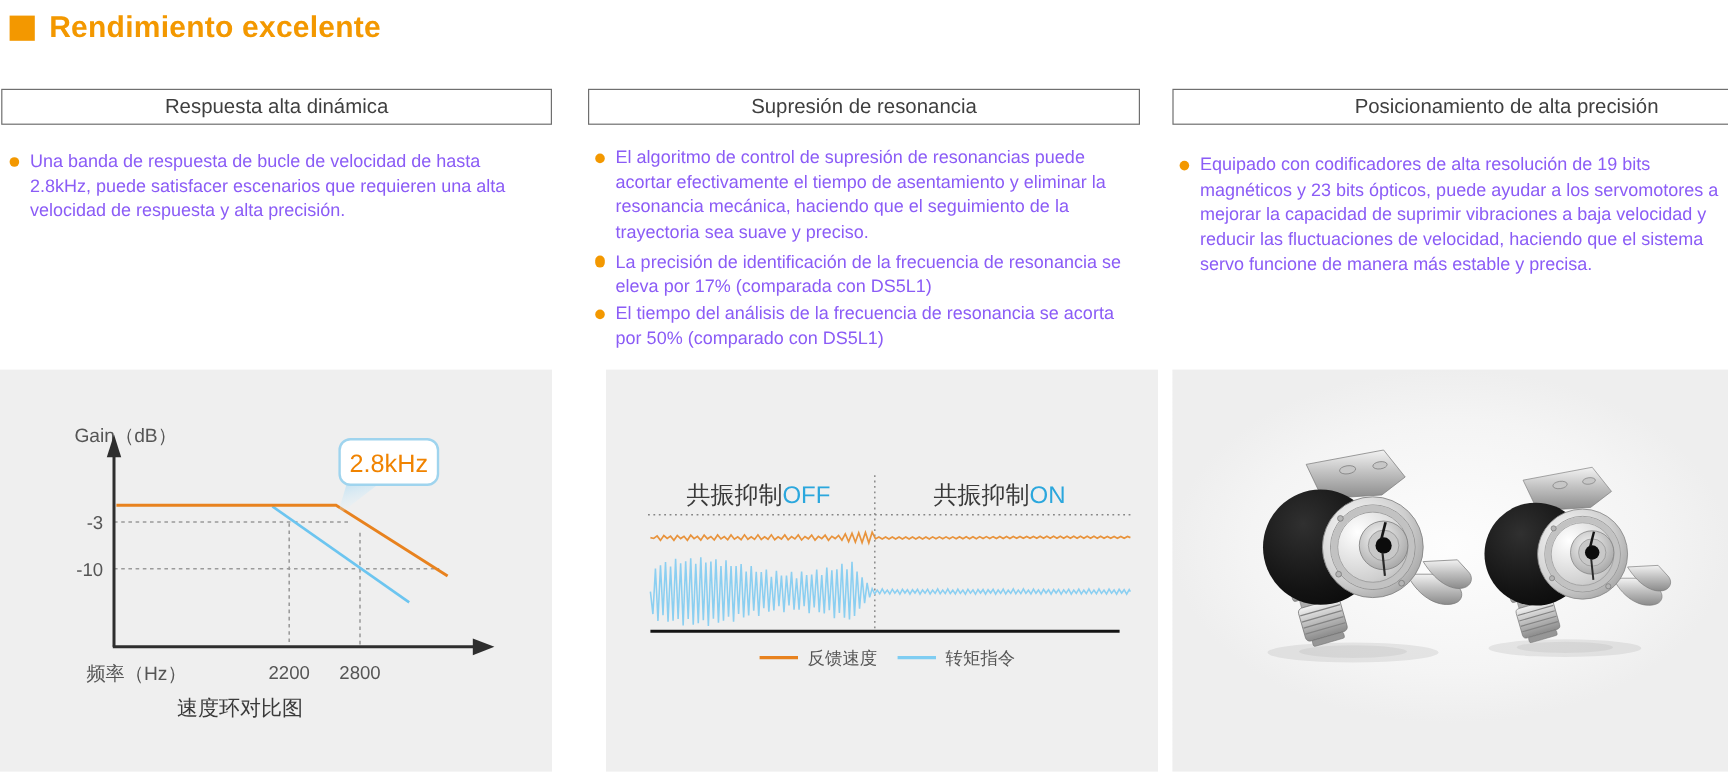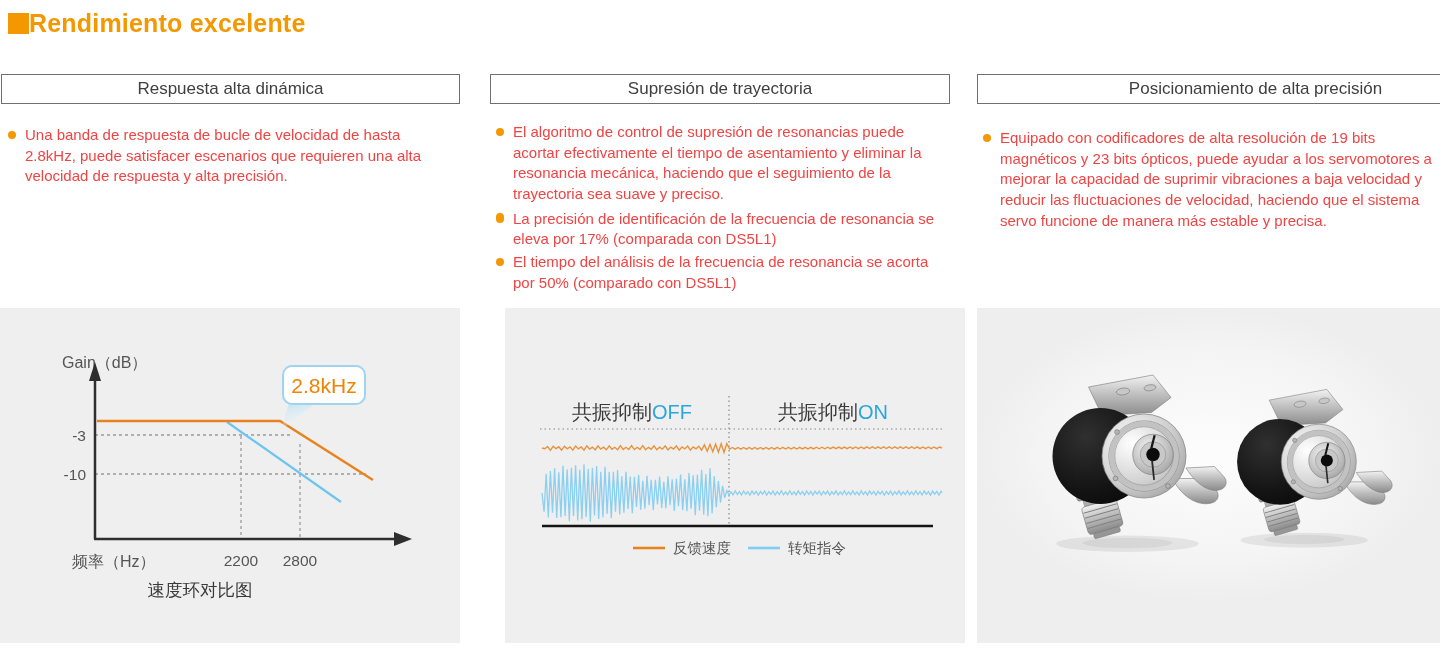--- a/index.html
+++ b/index.html
@@ -2,38 +2,38 @@
 <html><head>
 <meta charset="utf-8">
 <style>
   html,body{margin:0;padding:0;}
   body{
     width:1440px;height:652px;position:relative;overflow:hidden;
     background:#ffffff;
     font-family:"Liberation Sans", sans-serif;
     -webkit-font-smoothing:antialiased;
   }
-  .page-title{position:absolute;left:8px;top:9px;display:flex;align-items:center;justify-content:space-between;}
+  .page-title{position:absolute;left:8px;top:9px;display:flex;align-items:center;gap:12px;justify-content:space-between;}
   .title-square{width:21px;height:21px;background:#f39800;}
   .title-text{font-size:25px;font-weight:bold;color:#f39800;letter-spacing:.2px;}
 
   .col-header{
     position:absolute;top:74px;height:28px;background:#fff;
     border:1px solid #6f6f6f;display:flex;align-items:center;justify-content:center;
     font-size:17px;color:#3f3f3f;
   }
   #hdr1{left:1px;width:457px;align-items:center;}
   #hdr2{left:490px;width:458px;}
   #hdr3{left:977px;width:459px;padding-left:48px;}
 
   .bullets{position:absolute;display:flex;flex-direction:column;}
   #blk1{left:8px;top:125px;width:436px;}
   #blk2{left:496px;top:122px;width:446px;}
   #blk3{left:983px;top:128px;width:450px;align-items:flex-end;}
-  .bullet{position:relative;padding-left:17px;font-size:15px;line-height:1.38;color:#ef4444;margin:0 0 2px 0;}
+  .bullet{position:relative;padding-left:17px;font-size:15px;line-height:1.38;color:#8b5cf6;margin:0 0 2px 0;}
   .dot{position:absolute;left:0;top:6px;width:8px;height:8px;border-radius:50%;background:#f39800;}
 
   .panel{position:absolute;top:308px;height:335px;background:#efefef;}
   #panel1{left:0;width:460px;}
   #panel2{left:490px;width:460px;margin-left:15px;}
   #panel3{left:977px;width:463px;
     background:radial-gradient(closest-side at 50% 44%, #fdfdfd 0%, #f4f4f4 72%, #eeeeee 100%);}
   .panel svg{position:absolute;left:0;top:0;width:100%;height:100%;display:block;}
 
   .axis-label{font-size:16px;fill:#555;}
@@ -50,21 +50,21 @@
 
 <div class="page-title">
   <span class="title-square"></span>
   <span class="title-text">Rendimiento excelente</span>
 </div>
 
 <div class="col-header" id="hdr1">
   <span>Respuesta alta dinámica</span>
 </div>
 <div class="col-header" id="hdr2">
-  <span>Supresión de trayectoria</span>
+  <span>Supresión de resonancia</span>
 </div>
 <div class="col-header" id="hdr3">
   <span>Posicionamiento de alta precisión</span>
 </div>
 
 <div class="bullets" id="blk1">
   <div class="bullet">
     <span class="dot"></span>
     <span>Una banda de respuesta de bucle de velocidad de hasta 2.8kHz, puede satisfacer escenarios que requieren una alta velocidad de respuesta y alta precisión.</span>
   </div>

